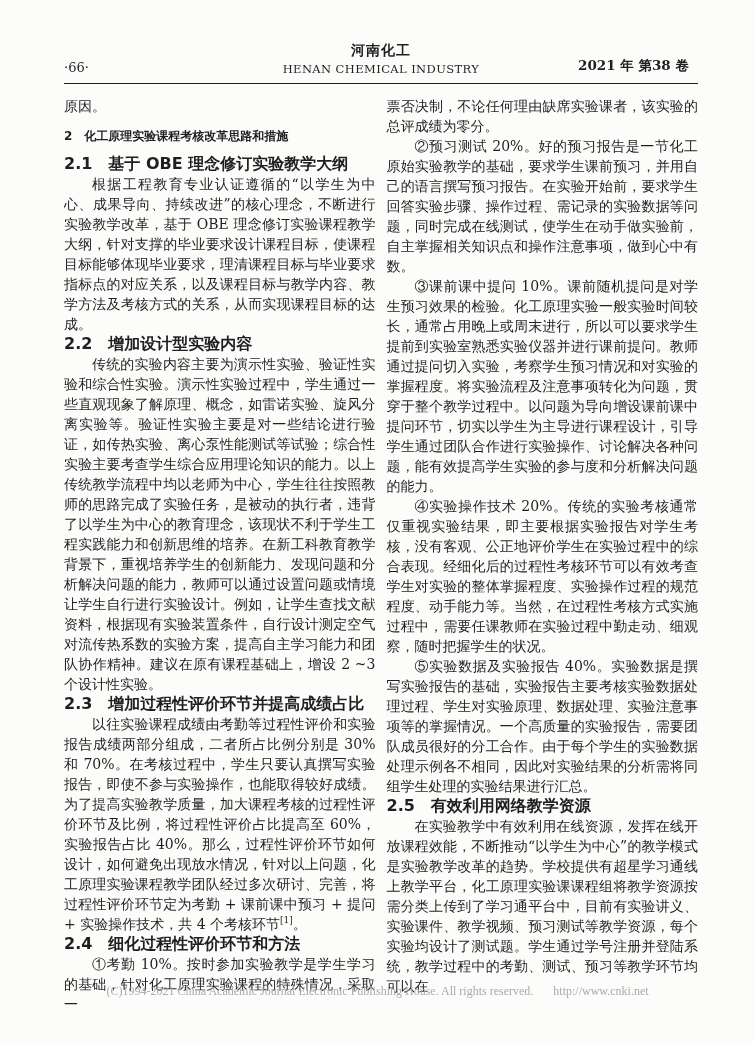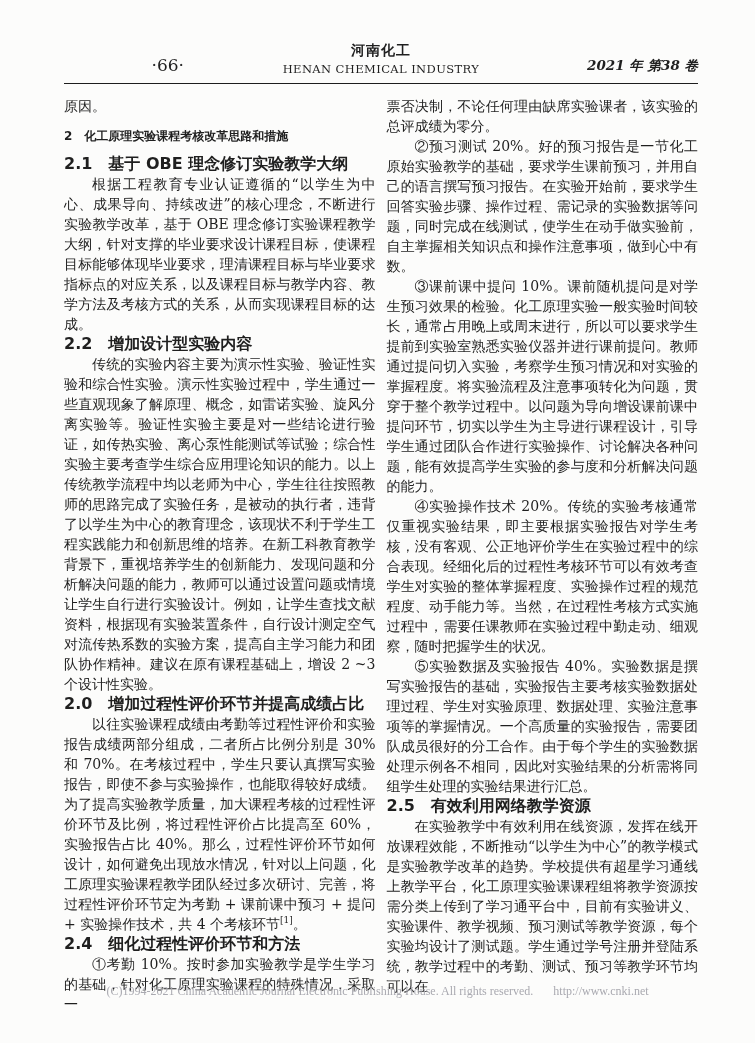--- a/index.html
+++ b/index.html
@@ -13,22 +13,22 @@
     font-family: "DejaVu Serif", "Liberation Serif", serif;
     color: #1f1f1f;
     overflow: hidden;
   }
   .header-row {
     display: flex;
     justify-content: space-between;
     align-items: flex-end;
   }
   .hdr-side { width: 120px; }
-  .pageno { font-size: 17px; text-align: right; padding-bottom: 1px; }
-  .issue  { font-size: 13.5px; font-weight: bold; text-align: right; padding-bottom: 1px; font-style: italic; }
+  .pageno { font-size: 13px; text-align: left; padding-bottom: 1px; }
+  .issue  { font-size: 13.5px; font-weight: bold; text-align: left; padding-bottom: 1px; }
   .hdr-center { flex: 1; text-align: center; }
   .journal-cn { font-size: 14px; font-weight: bold; letter-spacing: 1px;
                 font-family: "DejaVu Sans", "Liberation Sans", sans-serif; }
   .journal-en { font-size: 11.5px; margin-top: 2px; letter-spacing: 0.4px; }
   .rule { border-top: 1.7px solid #1d1d1d; margin-top: 7px; }
   .columns { display: flex; gap: 11px; margin-top: 12px; }
   .col {
     width: 311.5px;
     font-size: 14px;
     line-height: 20px;
@@ -76,21 +76,21 @@
   <div class="rule"></div>
 
   <main class="columns">
     <div class="col" id="col-left">
         <p class="blk p"><span>原因。</span></p>
         <h2 class="blk h1"><span>2　化工原理实验课程考核改革思路和措施</span></h2>
         <h3 class="blk h2"><span>2.1　基于 OBE 理念修订实验教学大纲</span></h3>
         <p class="blk p indent"><span>根据工程教育专业认证遵循的“以学生为中心、成果导向、持续改进”的核心理念，不断进行实验教学改革，基于 OBE 理念修订实验课程教学大纲，针对支撑的毕业要求设计课程目标，使课程目标能够体现毕业要求，理清课程目标与毕业要求指标点的对应关系，以及课程目标与教学内容、教学方法及考核方式的关系，从而实现课程目标的达成。</span></p>
         <h3 class="blk h2"><span>2.2　增加设计型实验内容</span></h3>
         <p class="blk p indent"><span>传统的实验内容主要为演示性实验、验证性实验和综合性实验。演示性实验过程中，学生通过一些直观现象了解原理、概念，如雷诺实验、旋风分离实验等。验证性实验主要是对一些结论进行验证，如传热实验、离心泵性能测试等试验；综合性实验主要考查学生综合应用理论知识的能力。以上传统教学流程中均以老师为中心，学生往往按照教师的思路完成了实验任务，是被动的执行者，违背了以学生为中心的教育理念，该现状不利于学生工程实践能力和创新思维的培养。在新工科教育教学背景下，重视培养学生的创新能力、发现问题和分析解决问题的能力，教师可以通过设置问题或情境让学生自行进行实验设计。例如，让学生查找文献资料，根据现有实验装置条件，自行设计测定空气对流传热系数的实验方案，提高自主学习能力和团队协作精神。建议在原有课程基础上，增设 2 ~3 个设计性实验。</span></p>
-        <h3 class="blk h2"><span>2.0　增加过程性评价环节并提高成绩占比</span></h3>
+        <h3 class="blk h2"><span>2.3　增加过程性评价环节并提高成绩占比</span></h3>
         <p class="blk p indent"><span>以往实验课程成绩由考勤等过程性评价和实验报告成绩两部分组成，二者所占比例分别是 30% 和 70%。在考核过程中，学生只要认真撰写实验报告，即使不参与实验操作，也能取得较好成绩。为了提高实验教学质量，加大课程考核的过程性评价环节及比例，将过程性评价占比提高至 60%，实验报告占比 40%。那么，过程性评价环节如何设计，如何避免出现放水情况，针对以上问题，化工原理实验课程教学团队经过多次研讨、完善，将过程性评价环节定为考勤 + 课前课中预习 + 提问 + 实验操作技术，共 4 个考核环节</span><sup class="cite">[1]</sup><span>。</span></p>
         <h3 class="blk h2"><span>2.4　细化过程性评价环节和方法</span></h3>
         <p class="blk p indent"><span>①考勤 10%。按时参加实验教学是学生学习的基础，针对化工原理实验课程的特殊情况，采取一</span></p>
       </div>
     <div class="col" id="col-right">
         <p class="blk p"><span>票否决制，不论任何理由缺席实验课者，该实验的总评成绩为零分。</span></p>
         <p class="blk p indent"><span>②预习测试 20%。好的预习报告是一节化工原始实验教学的基础，要求学生课前预习，并用自己的语言撰写预习报告。在实验开始前，要求学生回答实验步骤、操作过程、需记录的实验数据等问题，同时完成在线测试，使学生在动手做实验前，自主掌握相关知识点和操作注意事项，做到心中有数。</span></p>
         <p class="blk p indent"><span>③课前课中提问 10%。课前随机提问是对学生预习效果的检验。化工原理实验一般实验时间较长，通常占用晚上或周末进行，所以可以要求学生提前到实验室熟悉实验仪器并进行课前提问。教师通过提问切入实验，考察学生预习情况和对实验的掌握程度。将实验流程及注意事项转化为问题，贯穿于整个教学过程中。以问题为导向增设课前课中提问环节，切实以学生为主导进行课程设计，引导学生通过团队合作进行实验操作、讨论解决各种问题，能有效提高学生实验的参与度和分析解决问题的能力。</span></p>
         <p class="blk p indent"><span>④实验操作技术 20%。传统的实验考核通常仅重视实验结果，即主要根据实验报告对学生考核，没有客观、公正地评价学生在实验过程中的综合表现。经细化后的过程性考核环节可以有效考查学生对实验的整体掌握程度、实验操作过程的规范程度、动手能力等。当然，在过程性考核方式实施过程中，需要任课教师在实验过程中勤走动、细观察，随时把握学生的状况。</span></p>
         <p class="blk p indent"><span>⑤实验数据及实验报告 40%。实验数据是撰写实验报告的基础，实验报告主要考核实验数据处理过程、学生对实验原理、数据处理、实验注意事项等的掌握情况。一个高质量的实验报告，需要团队成员很好的分工合作。由于每个学生的实验数据处理示例各不相同，因此对实验结果的分析需将同组学生处理的实验结果进行汇总。</span></p>

